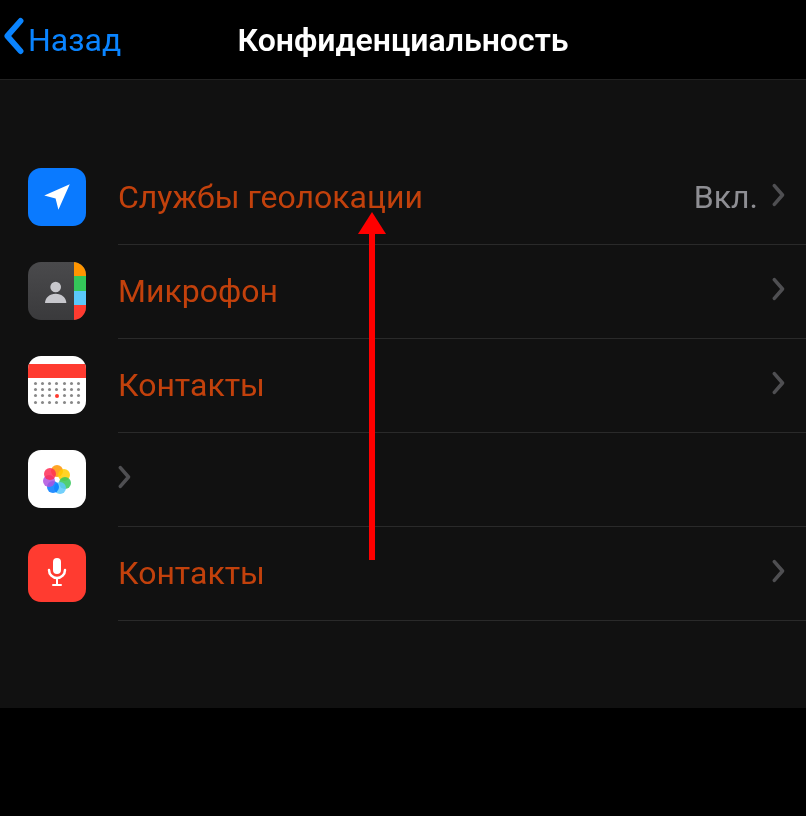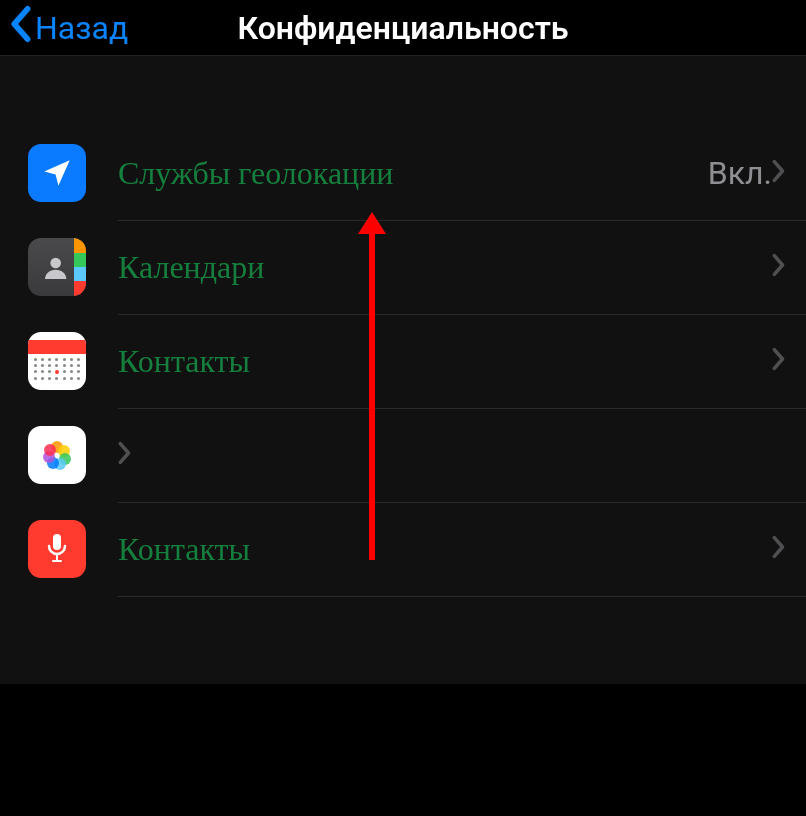--- a/index.html
+++ b/index.html
@@ -12,24 +12,24 @@
       background: #000;
       color: #fff;
       width: 806px;
       height: 816px;
       overflow: hidden;
       position: relative;
     }
 
     
     .header {
-      height: 56px;
+      height: 80px;
       display: flex;
       align-items: center;
-      padding: 0 7px;
+      padding: 0 0;
       border-bottom: 1px solid #222;
       position: relative;
       background:#000;
     }
     .back {
       display: flex;
       align-items: center;
       color: #0a84ff;
       font-size: 32px;
       font-weight: 400;
@@ -71,27 +71,27 @@
       border-radius: 13px;
       flex-shrink: 0;
       display:flex;
       align-items:center;
       justify-content:center;
       margin-right: 32px;
     }
     .label {
       font-size: 32px;
       font-weight: 400;
-      color: #15803d;
+      color: #c2410c;
       flex: 1;
-      font-family: Liberation Serif, serif;
     }
     .value {
       font-size: 32px;
       color: #8e8e93;
+      margin-right: 14px;
     }
     .chevron svg { width: 14px; height: 24px; }
     .chevron { opacity: 0.5; }
 
     
     .ic-location { background:#0a7aff; }
     .ic-contacts { background: linear-gradient(#4a4a4c,#3a3a3c); position:relative; overflow:hidden;}
     .ic-contacts::after{content:"";position:absolute;right:0;top:0;bottom:0;width:12px;background:linear-gradient(to bottom,#ff9500 0 25%,#34c759 25% 50%,#5ac8fa 50% 75%,#ff3b30 75% 100%);}
     .ic-contacts svg{position:relative;z-index:1;}
     .ic-calendar { background:#fff; padding:0; overflow:hidden;}
@@ -150,21 +150,21 @@
     </div>
   </div>
 
   <div class="row">
     <div class="icon-box ic-contacts">
       <svg width="32" height="32" viewBox="0 0 24 24" fill="#c7c7cc">
           <circle cx="11" cy="9" r="4"></circle>
           <path d="M3 21c0-4 3.5-7 8-7s8 3 8 7"></path>
         </svg>
     </div>
-    <div class="label">Календари</div>
+    <div class="label">Микрофон</div>
     <div class="chevron">
       <svg viewBox="0 0 12 20" fill="none">
           <path d="M2 2l7 8-7 8" stroke="#8e8e93" stroke-width="3" stroke-linecap="round" stroke-linejoin="round"></path>
         </svg>
     </div>
   </div>
 
   <div class="row">
     <div class="icon-box ic-calendar" style="flex-direction:column;align-items:stretch;">
       <div class="cal-top"></div>

